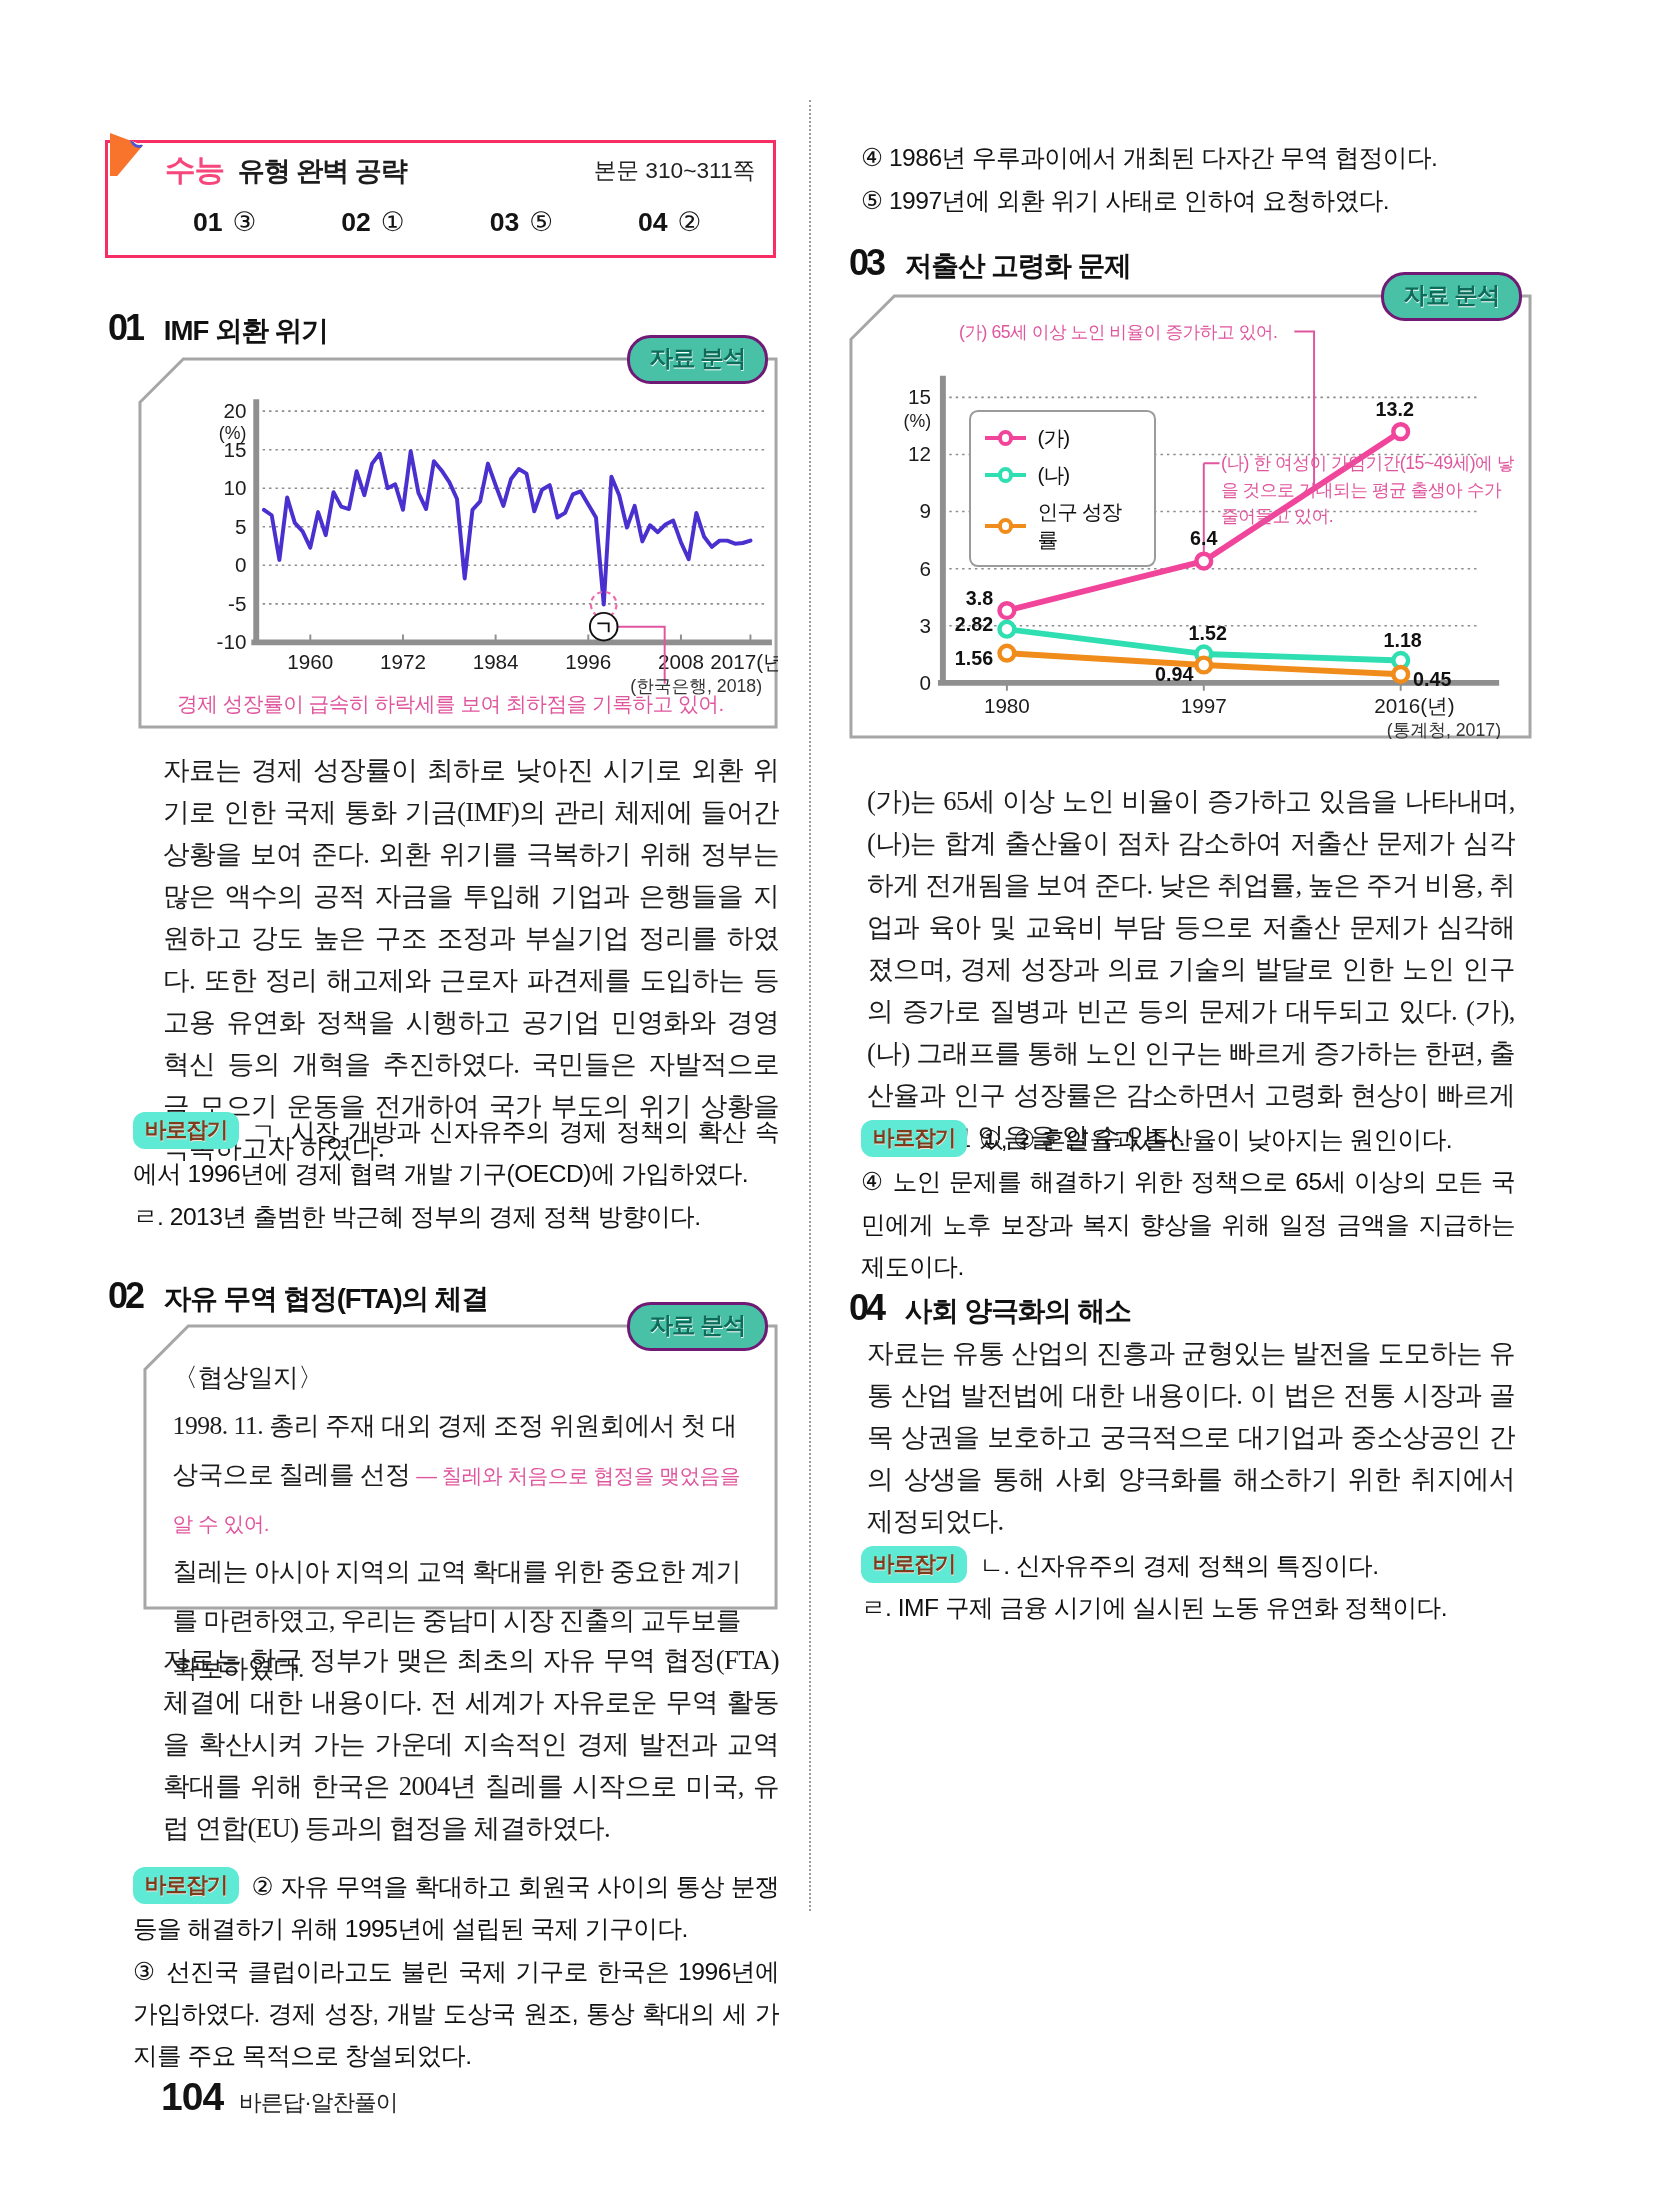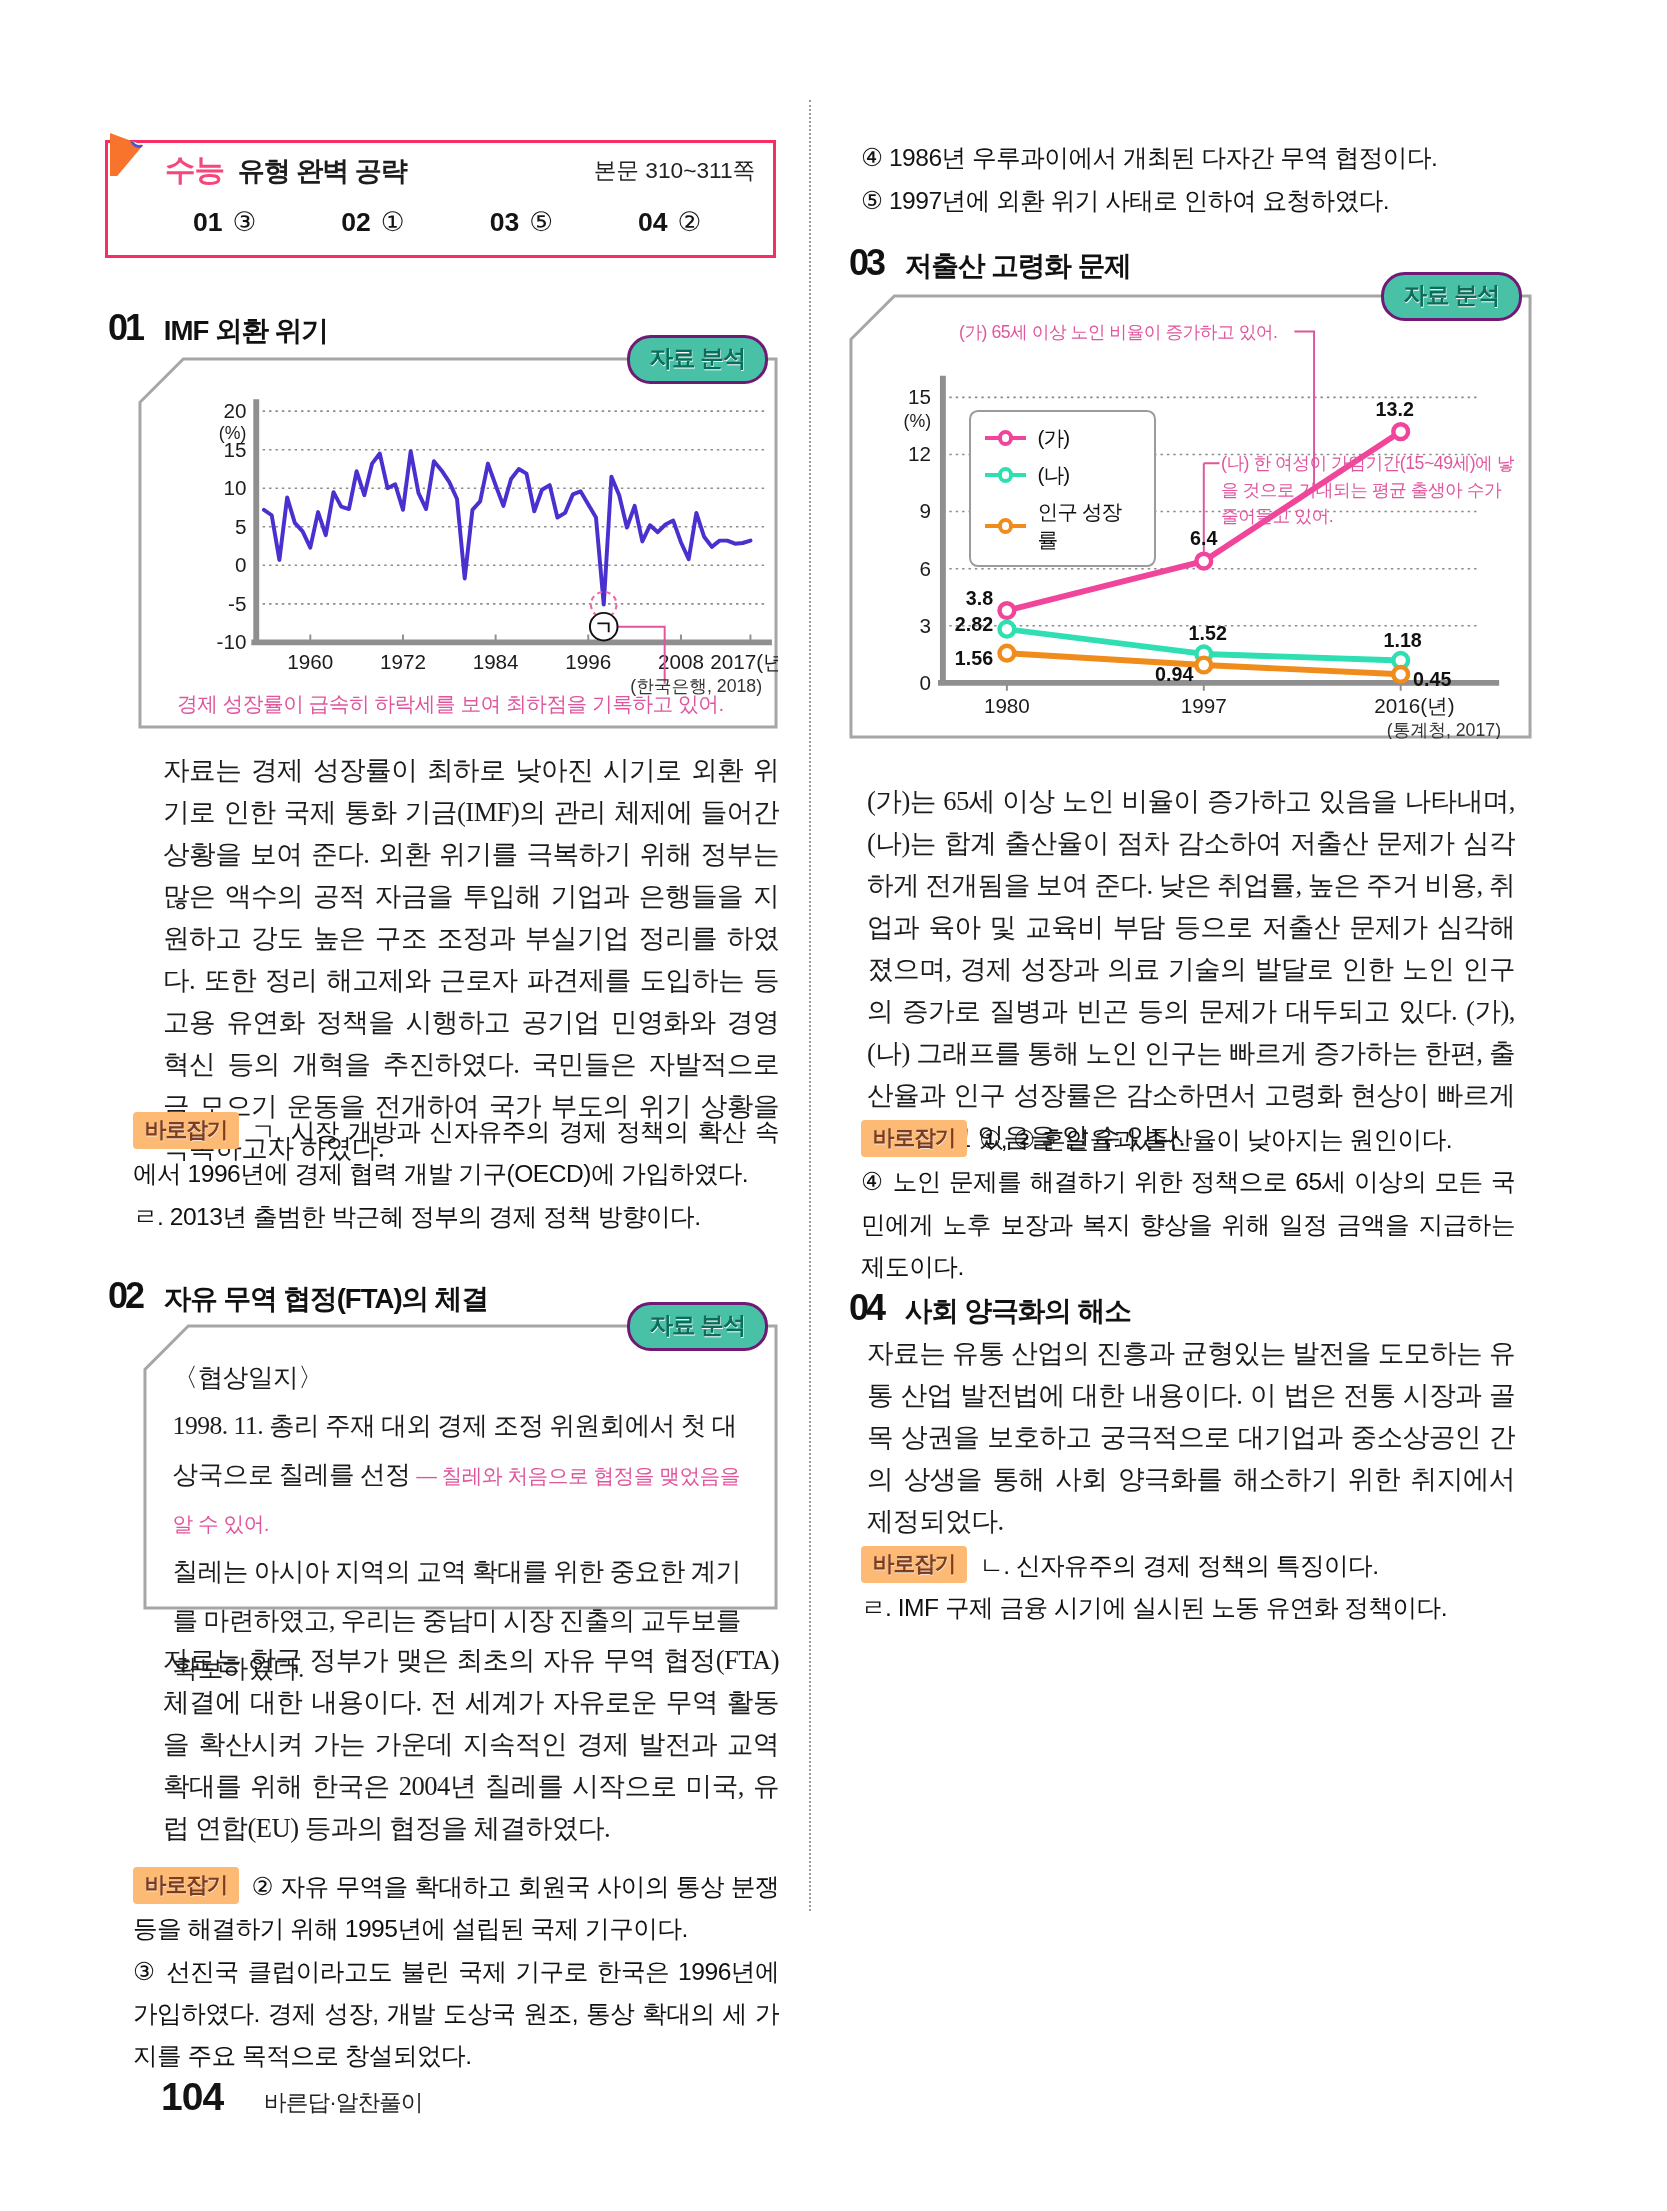--- a/index.html
+++ b/index.html
@@ -43,39 +43,39 @@
   .tick{stroke:#8f8f8f;stroke-width:2}
   .dip{fill:none;stroke:#ef6aa8;stroke-width:2.2;stroke-dasharray:5 4}
   .pinkline{fill:none;stroke:#e0569e;stroke-width:2}
 
   .hand{color:#e0569e}
   .chart1-caption{position:absolute;left:39px;top:333px;z-index:2;font-size:20.7px;letter-spacing:-0.5px}
 
   
   .body-serif{position:absolute;font-family:"Liberation Serif","DejaVu Serif",serif;font-size:26.6px;line-height:1.58;text-align:justify;color:#1c1c1c;letter-spacing:-0.5px}
   .fix-block{position:absolute;font-size:24.6px;line-height:1.72;text-align:justify;color:#111;letter-spacing:-0.5px}
-  .fix-badge{display:inline-block;background:#fdba74;color:#7c3c1d;font-weight:800;font-size:21.7px;line-height:1;padding:6.9px 11.8px 7.9px;border-radius:4px;margin-right:11.8px;vertical-align:3px;text-shadow:0.5px 0.5px 0 #f3e3d8;letter-spacing:-1px}
+  .fix-badge{display:inline-block;background:#5eead4;color:#7c3c1d;font-weight:800;font-size:21.7px;line-height:1;padding:6.9px 11.8px 7.9px;border-radius:12px;margin-right:11.8px;vertical-align:3px;text-shadow:0.5px 0.5px 0 #f3e3d8;letter-spacing:-1px}
 
   
   .fta-content{position:relative;z-index:1;padding:29.6px 25.6px 15.8px 29.6px;font-family:"Liberation Serif","DejaVu Serif",serif;font-size:25.6px;line-height:1.9;color:#1c1c1c;letter-spacing:-0.5px}
   .fta-content .note{font-family:"Liberation Sans","DejaVu Sans",sans-serif;font-size:20.7px;letter-spacing:-0.5px}
 
   
   .legend{position:absolute;left:120px;top:116px;z-index:2;width:187px;background:#fff;border:2px solid #9b9b9b;border-radius:8.9px;padding:11.8px 13.8px;display:flex;flex-direction:column;gap:8.9px}
   .lg-item{display:flex;align-items:center;gap:11.8px;font-size:20.7px;color:#111;letter-spacing:-1px}
   .lg-marker{position:relative;width:41px;height:0;border-top:4.9px solid var(--c,#999);flex:0 0 auto}
   .lg-marker::after{content:"";position:absolute;left:12.8px;top:-9.9px;width:7.9px;height:7.9px;background:#fff;border:4.4px solid var(--c,#999);border-radius:50%}
   .anno-top{position:absolute;left:110px;top:25.6px;z-index:2;font-size:17.7px;white-space:nowrap;letter-spacing:-0.5px}
   .anno-right{position:absolute;left:372px;top:156px;z-index:2;width:296px;font-size:17.7px;line-height:1.5;letter-spacing:-0.5px}
 
   
   .r-intro{position:absolute;left:861px;top:136px;width:654px;font-size:24.6px;line-height:1.75;letter-spacing:-0.5px}
 
   
-  .footer{position:absolute;left:161px;top:2075px;display:flex;align-items:baseline;gap:41px}
+  .footer{position:absolute;left:161px;top:2075px;display:flex;align-items:baseline;gap:16px}
   .footer .pg{font-size:39px;font-weight:800;letter-spacing:-1px}
   .footer .lbl{font-size:22.7px;color:#222;letter-spacing:-1px}
 </style>
 </head>
 <body>
 
 <div class="col-divider"></div>
 
 <div class="header-box">
   <div class="header-row">

